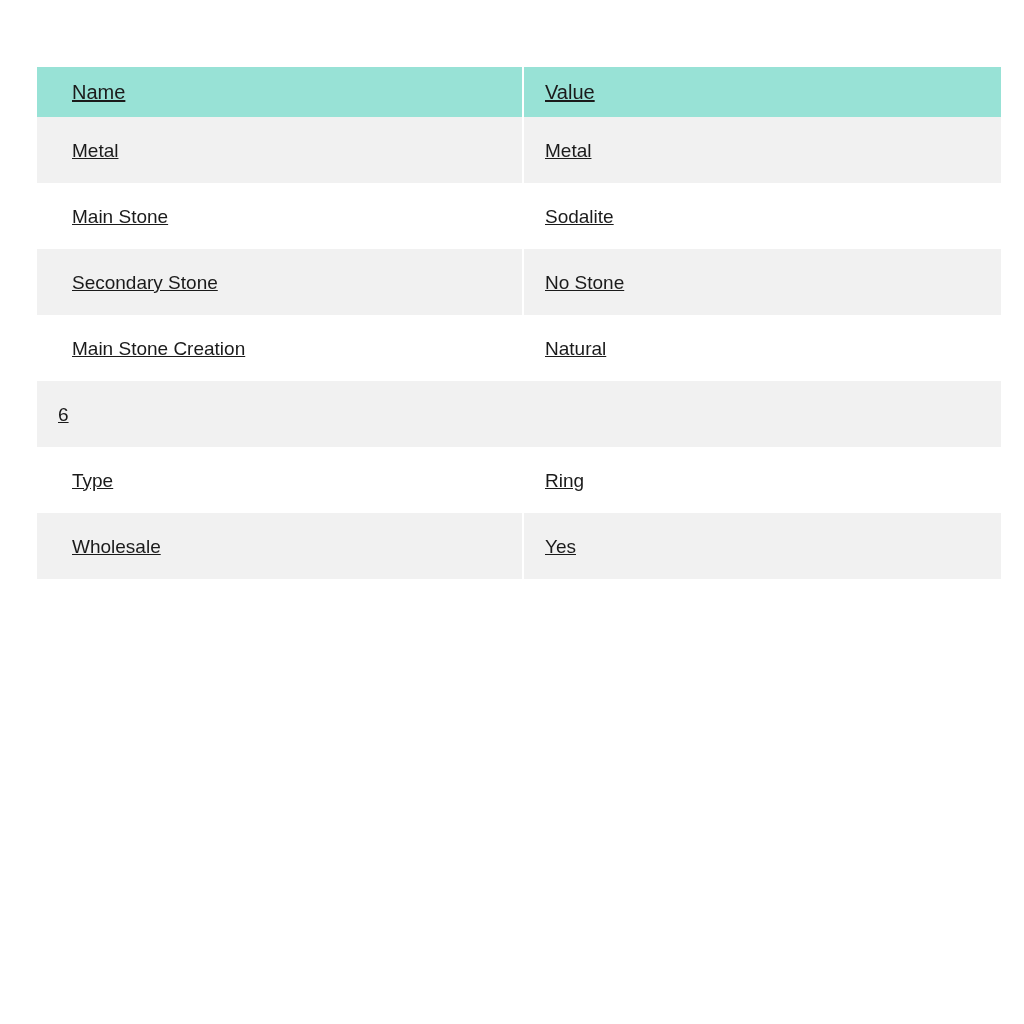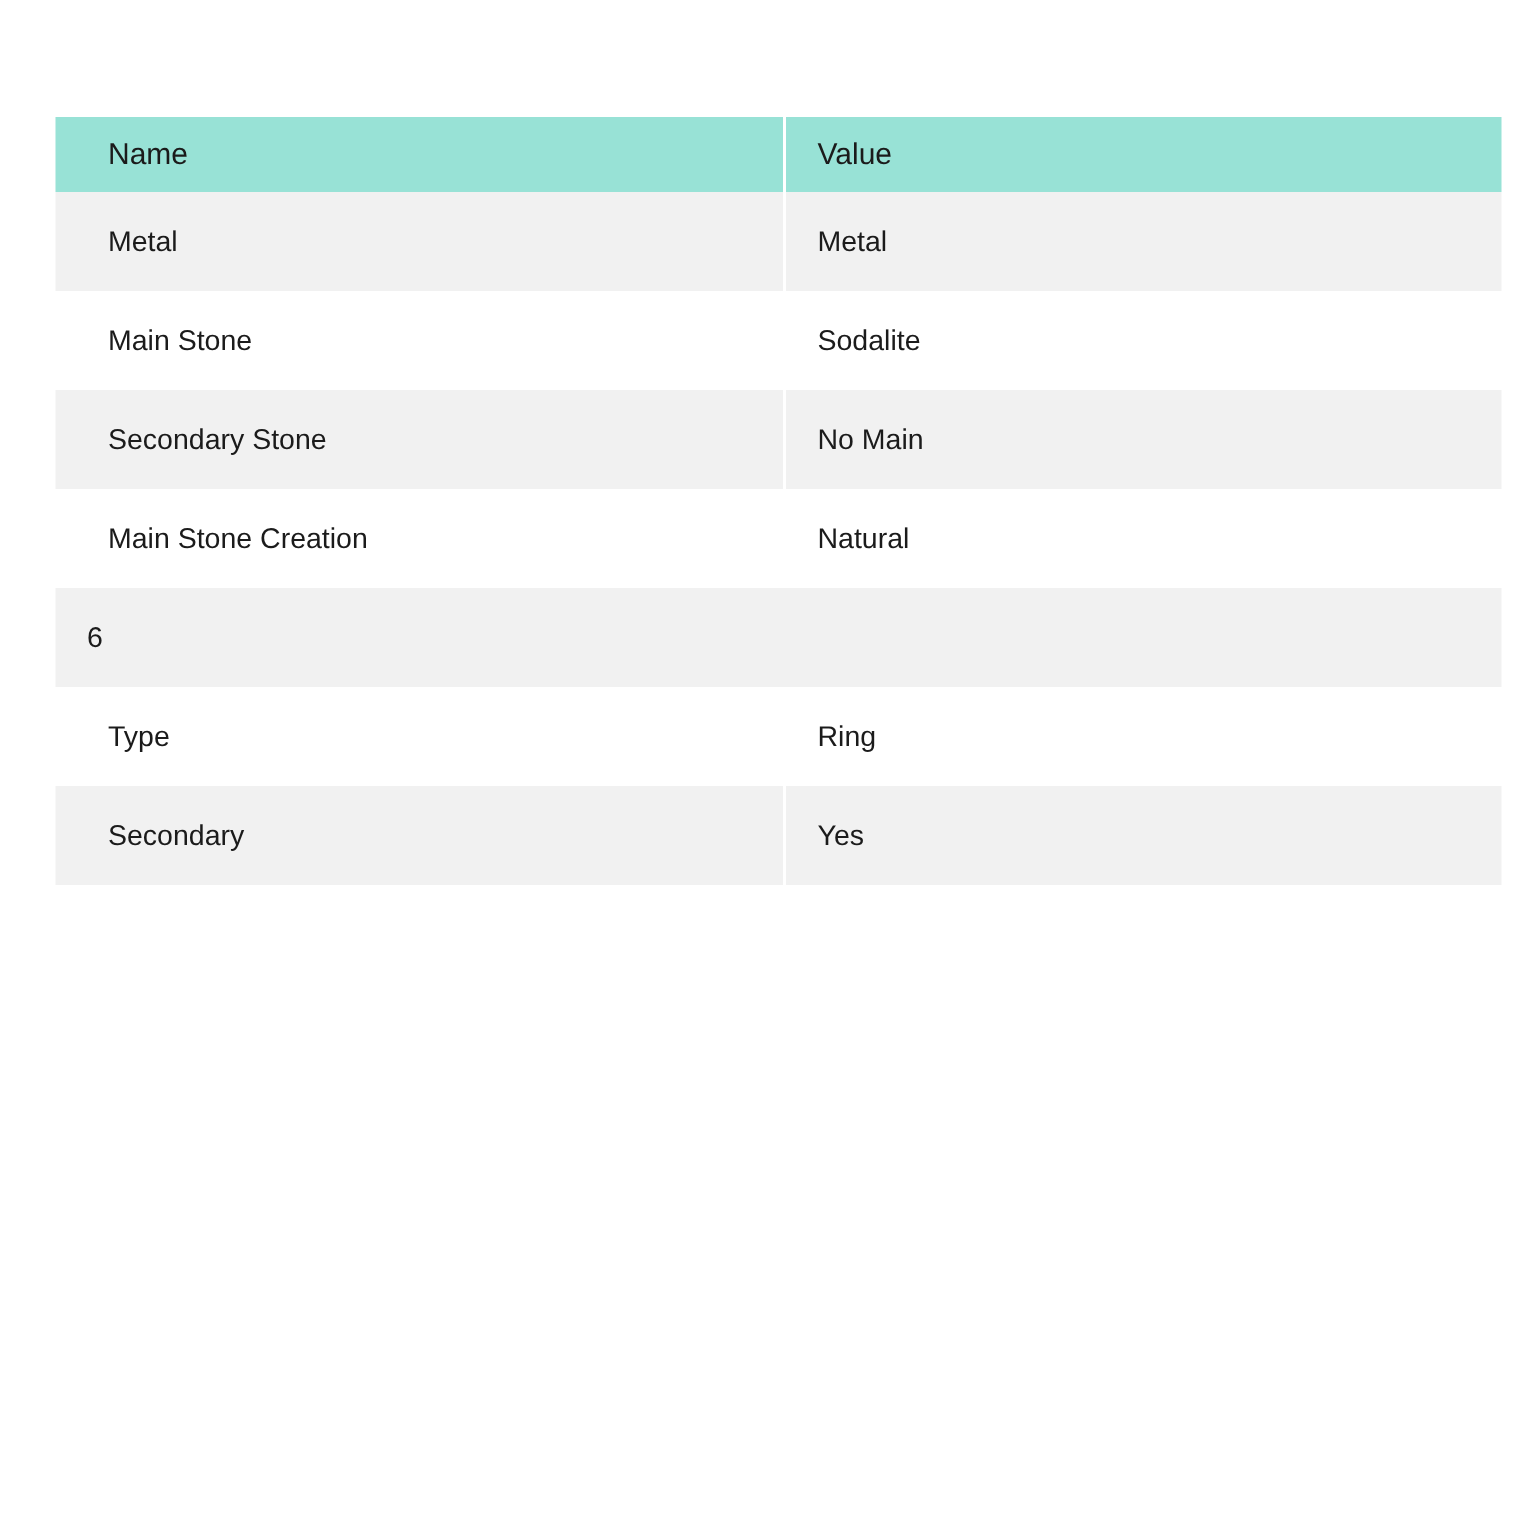--- a/index.html
+++ b/index.html
@@ -12,22 +12,23 @@
   html, body {
     width: 1024px;
     height: 1024px;
     background: var(--page-bg);
     font-family: "Liberation Sans", "DejaVu Sans", sans-serif;
     color: var(--text-color);
   }
   .table-wrap {
     position: absolute;
     left: 37px;
-    top: 78px;
+    top: 67px;
     width: 964px;
+    text-decoration: underline;
   }
   .t-row {
     display: flex;
     column-gap: 2px;        
     width: 100%;
   }
   .cell {
     display: flex;
     align-items: center;
     font-size: 19px;
@@ -70,35 +71,35 @@
     <div class="cell value-col">Metal</div>
   </div>
 
   <div class="t-row data-row">
     <div class="cell name-col">Main Stone</div>
     <div class="cell value-col">Sodalite</div>
   </div>
 
   <div class="t-row data-row">
     <div class="cell name-col">Secondary Stone</div>
-    <div class="cell value-col">No Main</div>
+    <div class="cell value-col">No Stone</div>
   </div>
 
   <div class="t-row data-row">
     <div class="cell name-col">Main Stone Creation</div>
     <div class="cell value-col">Natural</div>
   </div>
 
   <div class="t-row data-row">
     <div class="cell value-col">6</div>
   </div>
 
   <div class="t-row data-row">
     <div class="cell name-col">Type</div>
     <div class="cell value-col">Ring</div>
   </div>
 
   <div class="t-row data-row">
-    <div class="cell name-col">Secondary</div>
+    <div class="cell name-col">Wholesale</div>
     <div class="cell value-col">Yes</div>
   </div>
 
 </div>
 
 </body></html>

